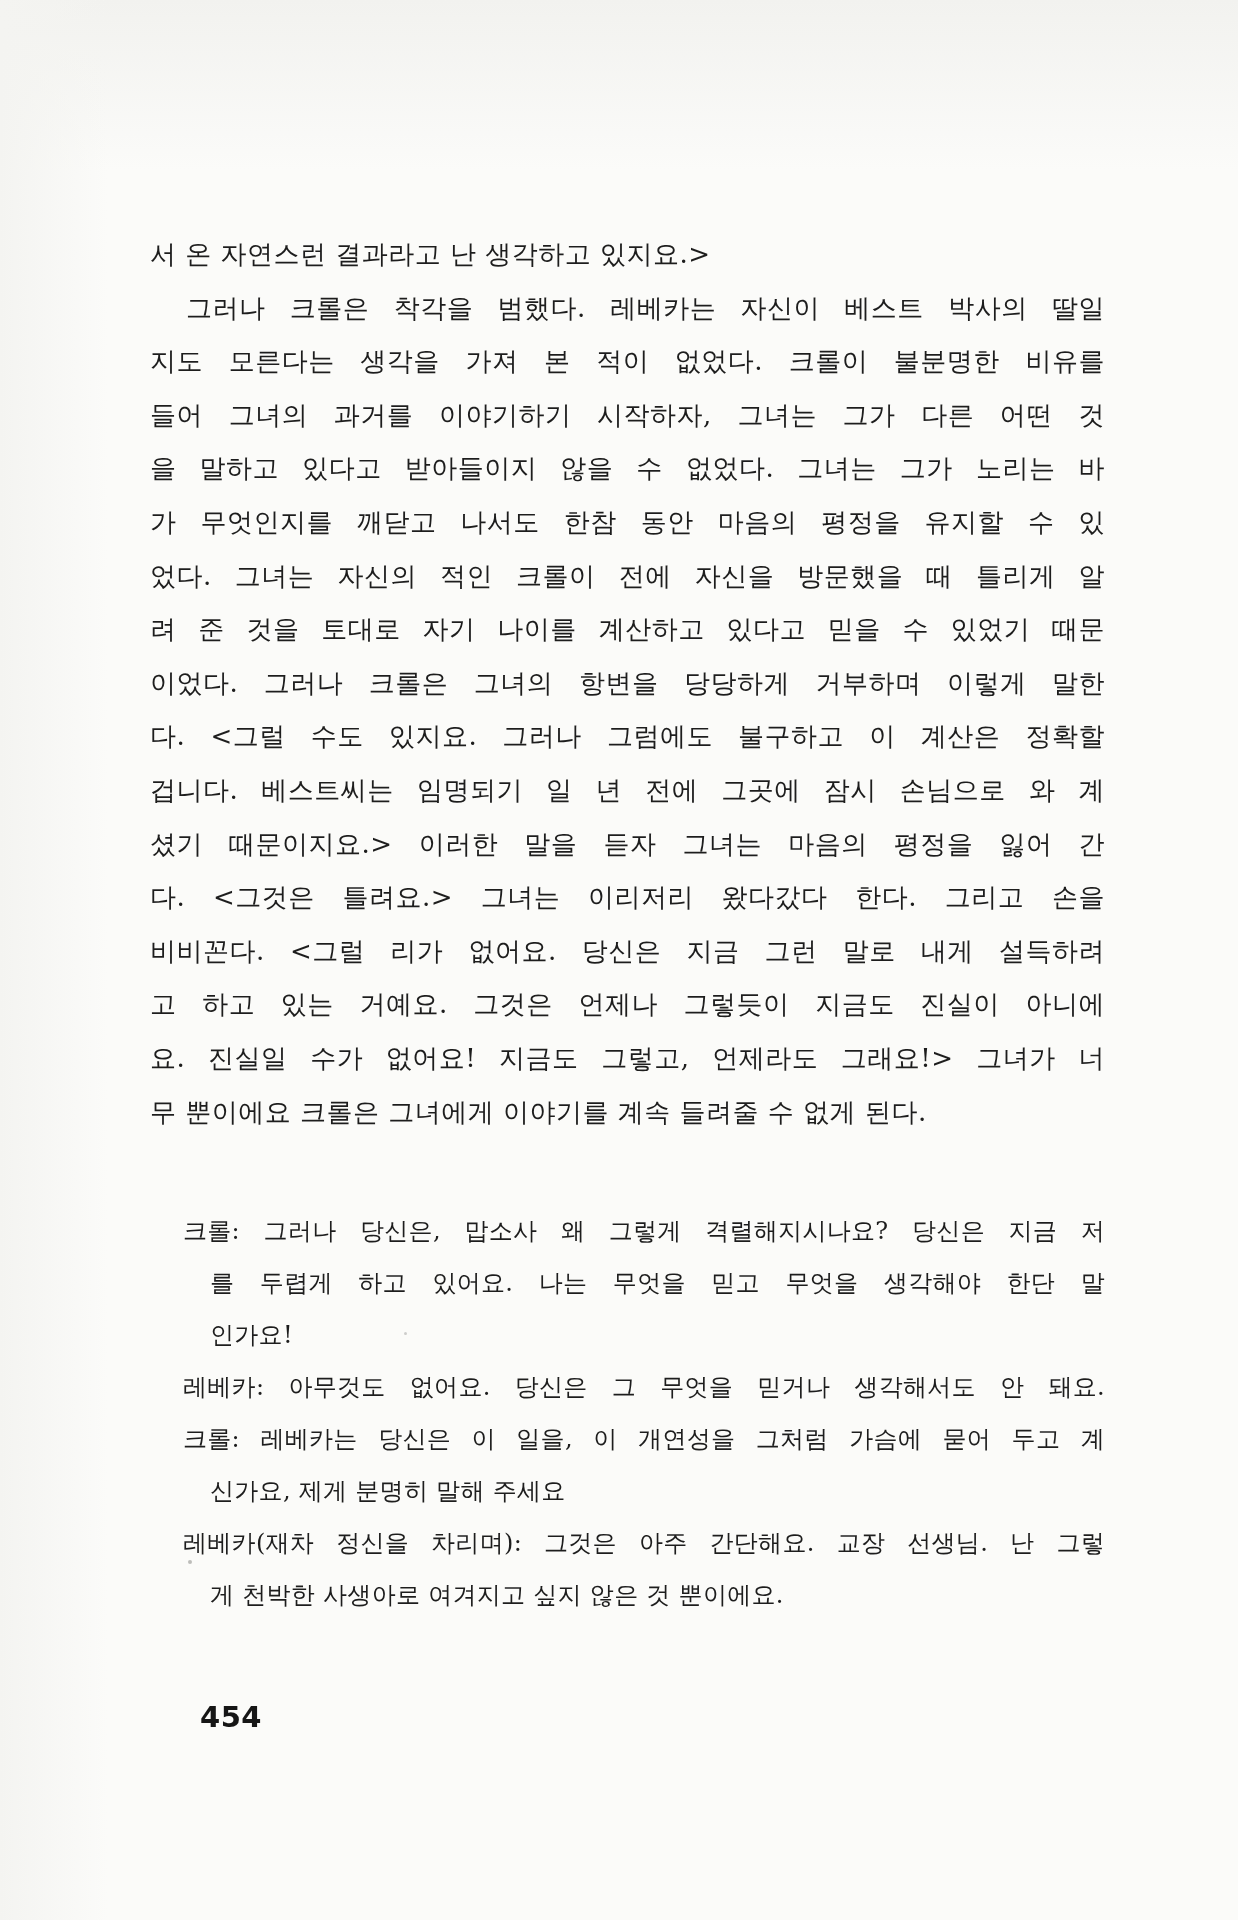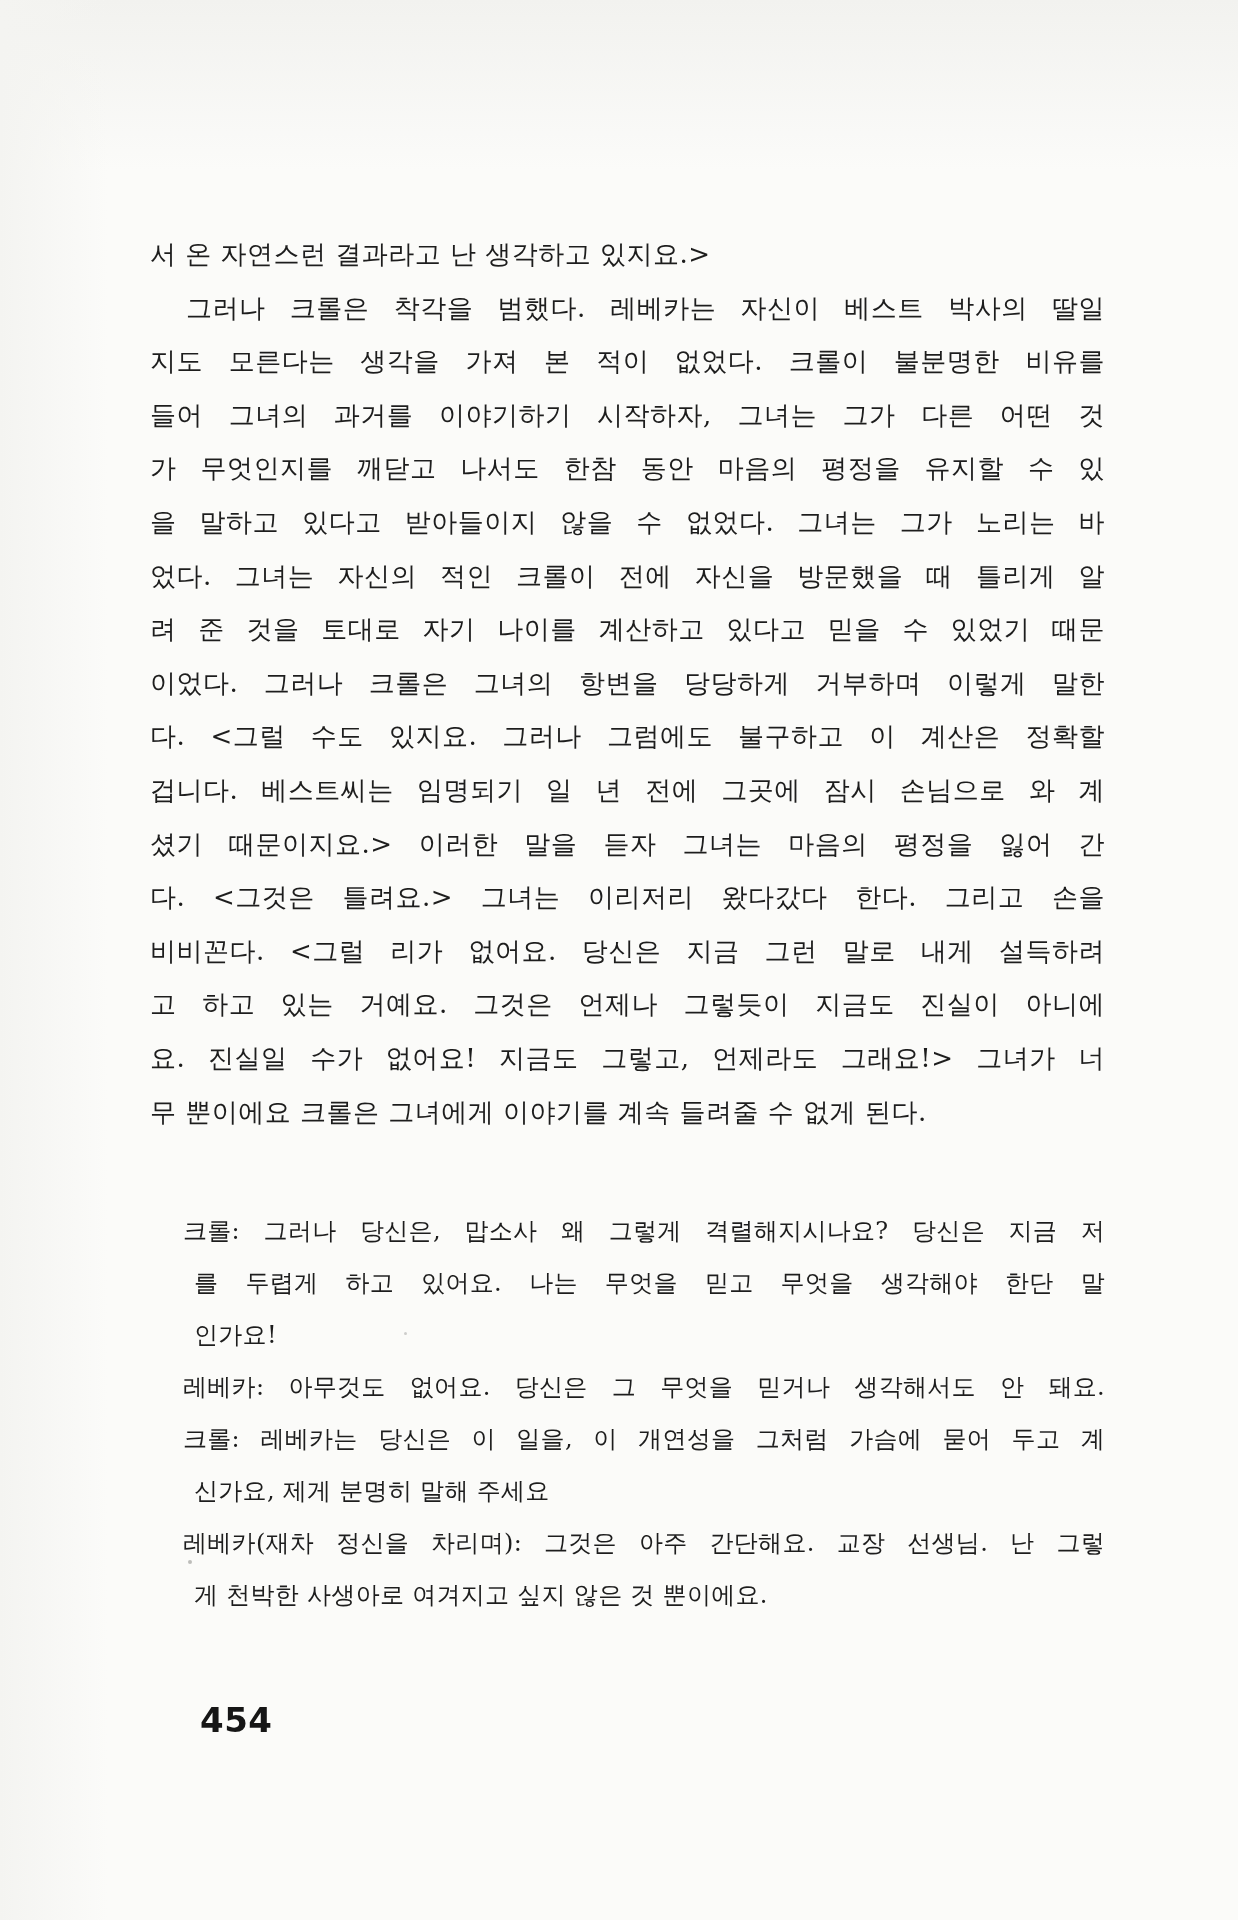--- a/index.html
+++ b/index.html
@@ -55,29 +55,29 @@
   .dln {
     font-size: 24px;
     line-height: 52px;
     height: 52px;
     letter-spacing: 0.3px;
     text-align: justify;
     text-align-last: justify;
     word-break: keep-all;
   }
   .dln.speaker { margin-left: 33px; }
-  .dln.cont { margin-left: 44px; }
+  .dln.cont { margin-left: 60px; }
   .dln.short { text-align-last: left; }
   .page-number {
     position: absolute;
     left: 200px;
     top: 1700px;
     font-family: "DejaVu Sans", "Liberation Sans", sans-serif;
     font-weight: 600;
-    font-size: 34px;
+    font-size: 29px;
     letter-spacing: 0.5px;
     color: #161616;
   }
   .speck {
     position: absolute;
     border-radius: 50%;
     background: #8a8a86;
   }
   .speck-1 { left: 188px; top: 1560px; width: 4px; height: 4px; opacity: 0.55; }
   .speck-2 { left: 404px; top: 1332px; width: 3px; height: 3px; opacity: 0.4; }
@@ -87,22 +87,22 @@
 
 <div class="scan-shade"></div>
 <div class="scan-shade-left"></div>
 
 <div class="text-block">
   <div class="paragraph">
     <div class="ln short">서 온 자연스런 결과라고 난 생각하고 있지요.&gt;</div>
     <div class="ln indent">그러나 크롤은 착각을 범했다. 레베카는 자신이 베스트 박사의 딸일</div>
     <div class="ln">지도 모른다는 생각을 가져 본 적이 없었다. 크롤이 불분명한 비유를</div>
     <div class="ln">들어 그녀의 과거를 이야기하기 시작하자, 그녀는 그가 다른 어떤 것</div>
+    <div class="ln">을 말하고 있다고 받아들이지 않을 수 없었다. 그녀는 그가 노리는 바</div>
     <div class="ln">가 무엇인지를 깨닫고 나서도 한참 동안 마음의 평정을 유지할 수 있</div>
-    <div class="ln">을 말하고 있다고 받아들이지 않을 수 없었다. 그녀는 그가 노리는 바</div>
     <div class="ln">었다. 그녀는 자신의 적인 크롤이 전에 자신을 방문했을 때 틀리게 알</div>
     <div class="ln">려 준 것을 토대로 자기 나이를 계산하고 있다고 믿을 수 있었기 때문</div>
     <div class="ln">이었다. 그러나 크롤은 그녀의 항변을 당당하게 거부하며 이렇게 말한</div>
     <div class="ln">다. &lt;그럴 수도 있지요. 그러나 그럼에도 불구하고 이 계산은 정확할</div>
     <div class="ln">겁니다. 베스트씨는 임명되기 일 년 전에 그곳에 잠시 손님으로 와 계</div>
     <div class="ln">셨기 때문이지요.&gt; 이러한 말을 듣자 그녀는 마음의 평정을 잃어 간</div>
     <div class="ln">다. &lt;그것은 틀려요.&gt; 그녀는 이리저리 왔다갔다 한다. 그리고 손을</div>
     <div class="ln">비비꼰다. &lt;그럴 리가 없어요. 당신은 지금 그런 말로 내게 설득하려</div>
     <div class="ln">고 하고 있는 거예요. 그것은 언제나 그렇듯이 지금도 진실이 아니에</div>
     <div class="ln">요. 진실일 수가 없어요! 지금도 그렇고, 언제라도 그래요!&gt; 그녀가 너</div>

